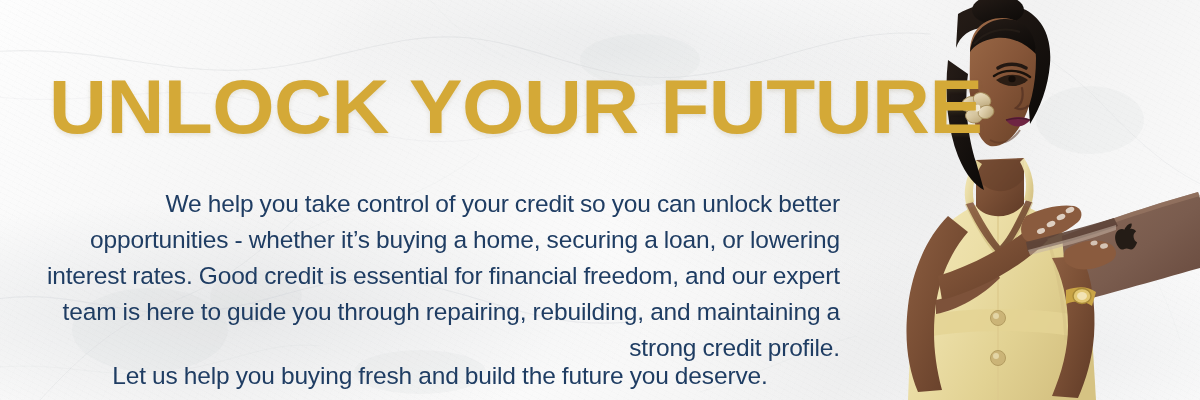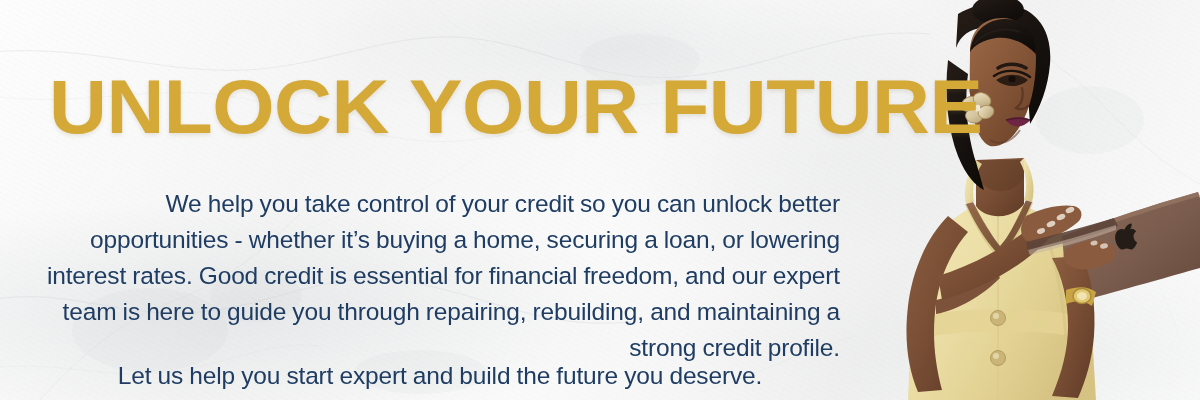--- a/index.html
+++ b/index.html
@@ -133,21 +133,21 @@
   </svg>
 
   <div class="marble-grain"></div>
 
   <div class="content">
 
     <h1 class="headline">UNLOCK YOUR FUTURE</h1>
 
     <p class="body-copy">We help you take control of your credit so you can unlock better opportunities - whether it’s buying a home, securing a loan, or lowering interest rates. Good credit is essential for financial freedom, and our expert team is here to guide you through repairing, rebuilding, and maintaining a strong credit profile.</p>
 
-    <p class="closing-line">Let us help you start expert and build the future you deserve.</p>
+    <p class="closing-line">Let us help you buying fresh and build the future you deserve.</p>
   </div>
 
   <div class="model-photo">
     <svg viewBox="0 0 370 400" preserveAspectRatio="xMidYMid slice" aria-hidden="true">
       <defs>
         <linearGradient id="skinGrad" x1="0" y1="0" x2="1" y2="1">
           <stop offset="0%" stop-color="#8c5e41"></stop>
           <stop offset="45%" stop-color="#7a4f35"></stop>
           <stop offset="100%" stop-color="#603b27"></stop>
         </linearGradient>

